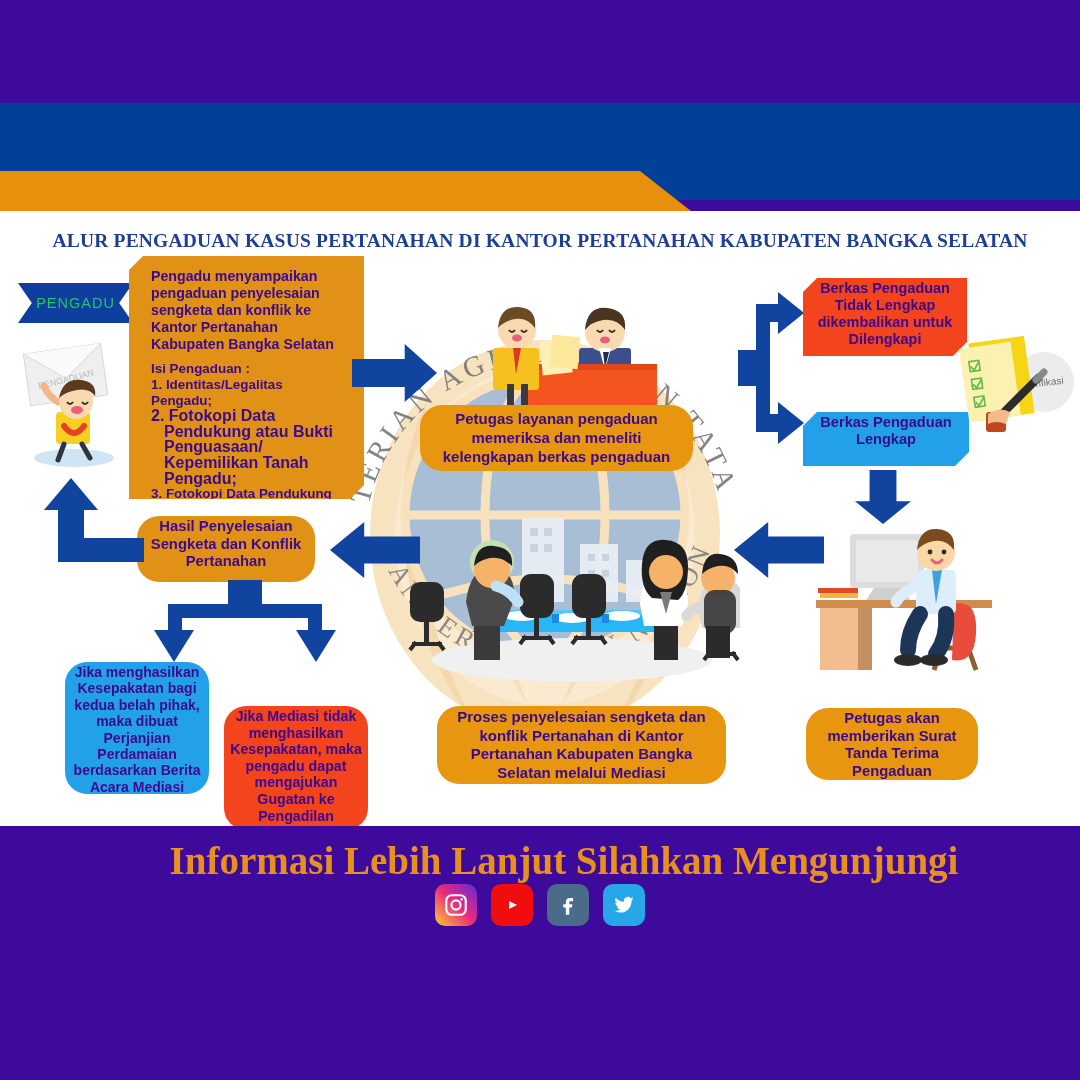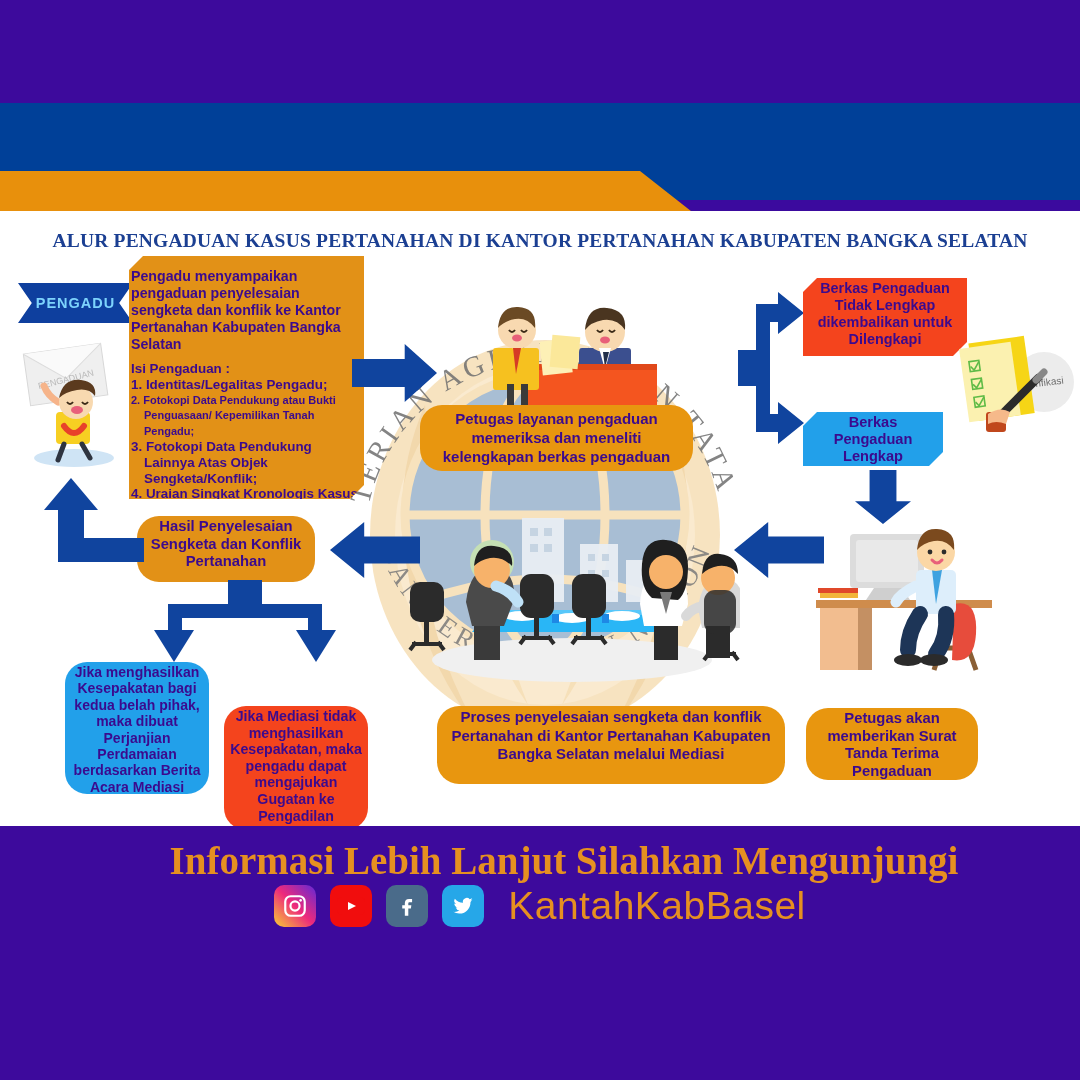--- a/index.html
+++ b/index.html
@@ -42,21 +42,21 @@
   .box.orangeflat{background:#e8960f;}
   .box.red{background:#f4441d;}
   .box.bluelt{background:#22a0ea;}
   .cut{clip-path:polygon(14px 0,100% 0,100% calc(100% - 14px),calc(100% - 14px) 100%,0 100%,0 14px);}
   .rounded{border-radius:22px;}
 
   
   .ribbon{position:absolute;left:18px;top:283px;width:115px;height:40px;background:#0e3f9e;
     clip-path:polygon(0 0,100% 0,88% 50%,100% 100%,0 100%,12% 50%);
     display:flex;align-items:center;justify-content:center;}
-  .ribbon span{color:#7dd3fc;font-weight:bold;font-size:14.5px;letter-spacing:1px;}
+  .ribbon span{color:#22c55e;font-weight:normal;font-size:14.5px;letter-spacing:1px;}
 
   
   .arrow{position:absolute;}
   .ar-right{background:#10449e;}
   .ar-right{clip-path:polygon(0 26%,62% 26%,62% 0,100% 50%,62% 100%,62% 74%,0 74%);}
   .ar-left{background:#10449e;clip-path:polygon(100% 26%,38% 26%,38% 0,0 50%,38% 100%,38% 74%,100% 74%);}
   .ar-down{background:#10449e;clip-path:polygon(26% 0,74% 0,74% 58%,100% 58%,50% 100%,0 58%,26% 58%);}
 
   
   .conn{position:absolute;pointer-events:none;}
@@ -146,25 +146,25 @@
       <circle cx="62" cy="72" r="17" fill="#f8d9b0"></circle>
       <path d="M45 68 q4 -20 22 -18 q16 2 14 16 q-6 -8 -18 -6 q-12 2 -18 8z" fill="#5b3a1e"></path>
       <path d="M53 72 q3 4 6 0" stroke="#3b2a17" stroke-width="2" fill="none"></path>
       <path d="M68 72 q3 4 6 0" stroke="#3b2a17" stroke-width="2" fill="none"></path>
       <ellipse cx="63" cy="80" rx="6" ry="4" fill="#e8607a"></ellipse>
       <path d="M50 114 l-6 16" stroke="#2e3440" stroke-width="5" stroke-linecap="round"></path>
       <path d="M68 114 l8 14" stroke="#2e3440" stroke-width="5" stroke-linecap="round"></path>
     </svg>
   </div>
 
-  <div class="box orange cut" style="left:129px;top:256px;width:235px;height:243px;padding:12px 2px;justify-content:flex-start;">
+  <div class="box orange cut" style="left:129px;top:256px;width:235px;height:243px;padding:12px 22px;justify-content:flex-start;">
     <div style="font-size:14.2px;line-height:17px;text-align:left;">Pengadu menyampaikan pengaduan penyelesaian sengketa dan konflik ke Kantor Pertanahan Kabupaten Bangka Selatan</div>
     <div style="font-size:13.4px;line-height:16px;text-align:left;margin-top:8px;">Isi Pengaduan :</div>
     <div style="font-size:13.4px;line-height:15.6px;text-align:left;">1. Identitas/Legalitas Pengadu;</div>
-    <div style="font-size:11px;line-height:15.6px;text-align:left;padding-left:13px;text-indent:-13px;">2. Fotokopi Data Pendukung atau Bukti Penguasaan/ Kepemilikan Tanah Pengadu;</div>
+    <div style="font-size:16px;line-height:15.6px;text-align:left;padding-left:13px;text-indent:-13px;">2. Fotokopi Data Pendukung atau Bukti Penguasaan/ Kepemilikan Tanah Pengadu;</div>
     <div style="font-size:13.4px;line-height:15.6px;text-align:left;padding-left:13px;text-indent:-13px;">3. Fotokopi Data Pendukung Lainnya Atas Objek Sengketa/Konflik;</div>
     <div style="font-size:13.4px;line-height:15.6px;text-align:left;padding-left:13px;text-indent:-13px;">4. Uraian Singkat Kronologis Kasus.</div>
   </div>
 
   <div class="arrow ar-right" style="left:352px;top:344px;width:85px;height:58px;"></div>
 
   <div class="ill" style="left:455px;top:288px;width:230px;height:130px;">
     <svg viewBox="0 0 230 130">
 
       <g>
@@ -201,21 +201,21 @@
   </div>
 
   <svg class="conn" style="left:738px;top:288px;width:80px;height:160px;" viewBox="0 0 80 160">
     <path d="M0 62 L18 62 L18 16 L40 16 L40 4 L66 25 L40 46 L40 34 L32 34 L32 126 L40 126 L40 114 L66 135 L40 156 L40 144 L18 144 L18 98 L0 98 Z" fill="#10449e"></path>
   </svg>
 
   <div class="box red cut" style="left:803px;top:278px;width:164px;height:78px;padding:2px 8px;">
     <div style="font-size:14.4px;line-height:17px;">Berkas Pengaduan Tidak Lengkap dikembalikan untuk Dilengkapi</div>
   </div>
 
-  <div class="box bluelt cut" style="left:803px;top:412px;width:140px;height:54px;padding:2px 8px;">
+  <div class="box bluelt cut" style="left:803px;top:412px;width:166px;height:54px;padding:2px 8px;">
     <div style="font-size:14.6px;line-height:17px;">Berkas Pengaduan Lengkap</div>
   </div>
 
   <div class="ill" style="left:952px;top:330px;width:128px;height:110px;">
     <svg viewBox="0 0 128 110">
       <circle cx="92" cy="52" r="30" fill="#ececec"></circle>
       <text x="92" y="56" text-anchor="middle" font-family="Liberation Sans, sans-serif" font-size="10" fill="#6f6f6f" transform="rotate(-7 92 56)">Verifikasi</text>
       <g transform="rotate(-8 45 52)">
         <rect x="22" y="10" width="56" height="78" fill="#f6d516"></rect>
         <rect x="12" y="14" width="52" height="74" fill="#fbf1b0"></rect>
@@ -366,21 +366,21 @@
       </g>
 
       <g fill="#2b2b2b">
         <rect x="300" y="96" width="32" height="44" rx="11" opacity="0.85"></rect>
         <rect x="314" y="140" width="5" height="18"></rect>
         <path d="M302 160 h30 M306 158 l-6 8 M328 158 l6 8" stroke="#2b2b2b" stroke-width="4" fill="none"></path>
       </g>
     </svg>
   </div>
 
-  <div class="box orangeflat rounded" style="left:437px;top:706px;width:348px;height:78px;padding:2px 10px;">
+  <div class="box orangeflat rounded" style="left:437px;top:706px;width:289px;height:78px;padding:2px 10px;">
     <div style="font-size:15px;line-height:18.6px;">Proses penyelesaian sengketa dan konflik Pertanahan di Kantor Pertanahan Kabupaten Bangka Selatan melalui Mediasi</div>
   </div>
 
   <div class="box orangeflat rounded" style="left:806px;top:708px;width:172px;height:72px;padding:2px 16px;">
     <div style="font-size:14.8px;line-height:17.6px;">Petugas akan memberikan Surat Tanda Terima Pengaduan</div>
   </div>
 
   <div class="footer"></div>
   <div class="footer-title">Informasi Lebih Lanjut Silahkan Mengunjungi</div>
 
@@ -405,17 +405,16 @@
         <path d="M14.5 8.5h2.2V5.6h-2.8c-2.5 0-3.9 1.4-3.9 3.9v1.9H7.6v3h2.4V21h3.2v-6.6h2.4l.4-3h-2.8V9.8c0-.9.3-1.3 1.3-1.3z" fill="#ffffff"></path>
       </svg>
     </div>
 
     <div class="sicon" style="background:#26a7e8;">
       <svg width="26" height="26" viewBox="0 0 24 24">
         <path d="M21 6.3c-.7.3-1.4.5-2.1.6.8-.5 1.3-1.2 1.6-2-.7.4-1.5.7-2.3.9a3.6 3.6 0 0 0-6.2 3.3A10.3 10.3 0 0 1 4.5 5.3a3.6 3.6 0 0 0 1.1 4.8c-.6 0-1.1-.2-1.6-.4 0 1.8 1.2 3.3 2.9 3.6-.5.1-1 .2-1.6.1a3.6 3.6 0 0 0 3.4 2.5A7.3 7.3 0 0 1 3 17.4a10.2 10.2 0 0 0 5.6 1.6c6.7 0 10.3-5.5 10.3-10.3v-.5c.7-.5 1.3-1.2 1.8-1.9z" fill="#ffffff"></path>
       </svg>
     </div>
 
-    <div class="handle">KantahKabBasel</div>
   </div>
 
   <div class="bottom-purple"></div>
 </div>
 
 </body></html>

